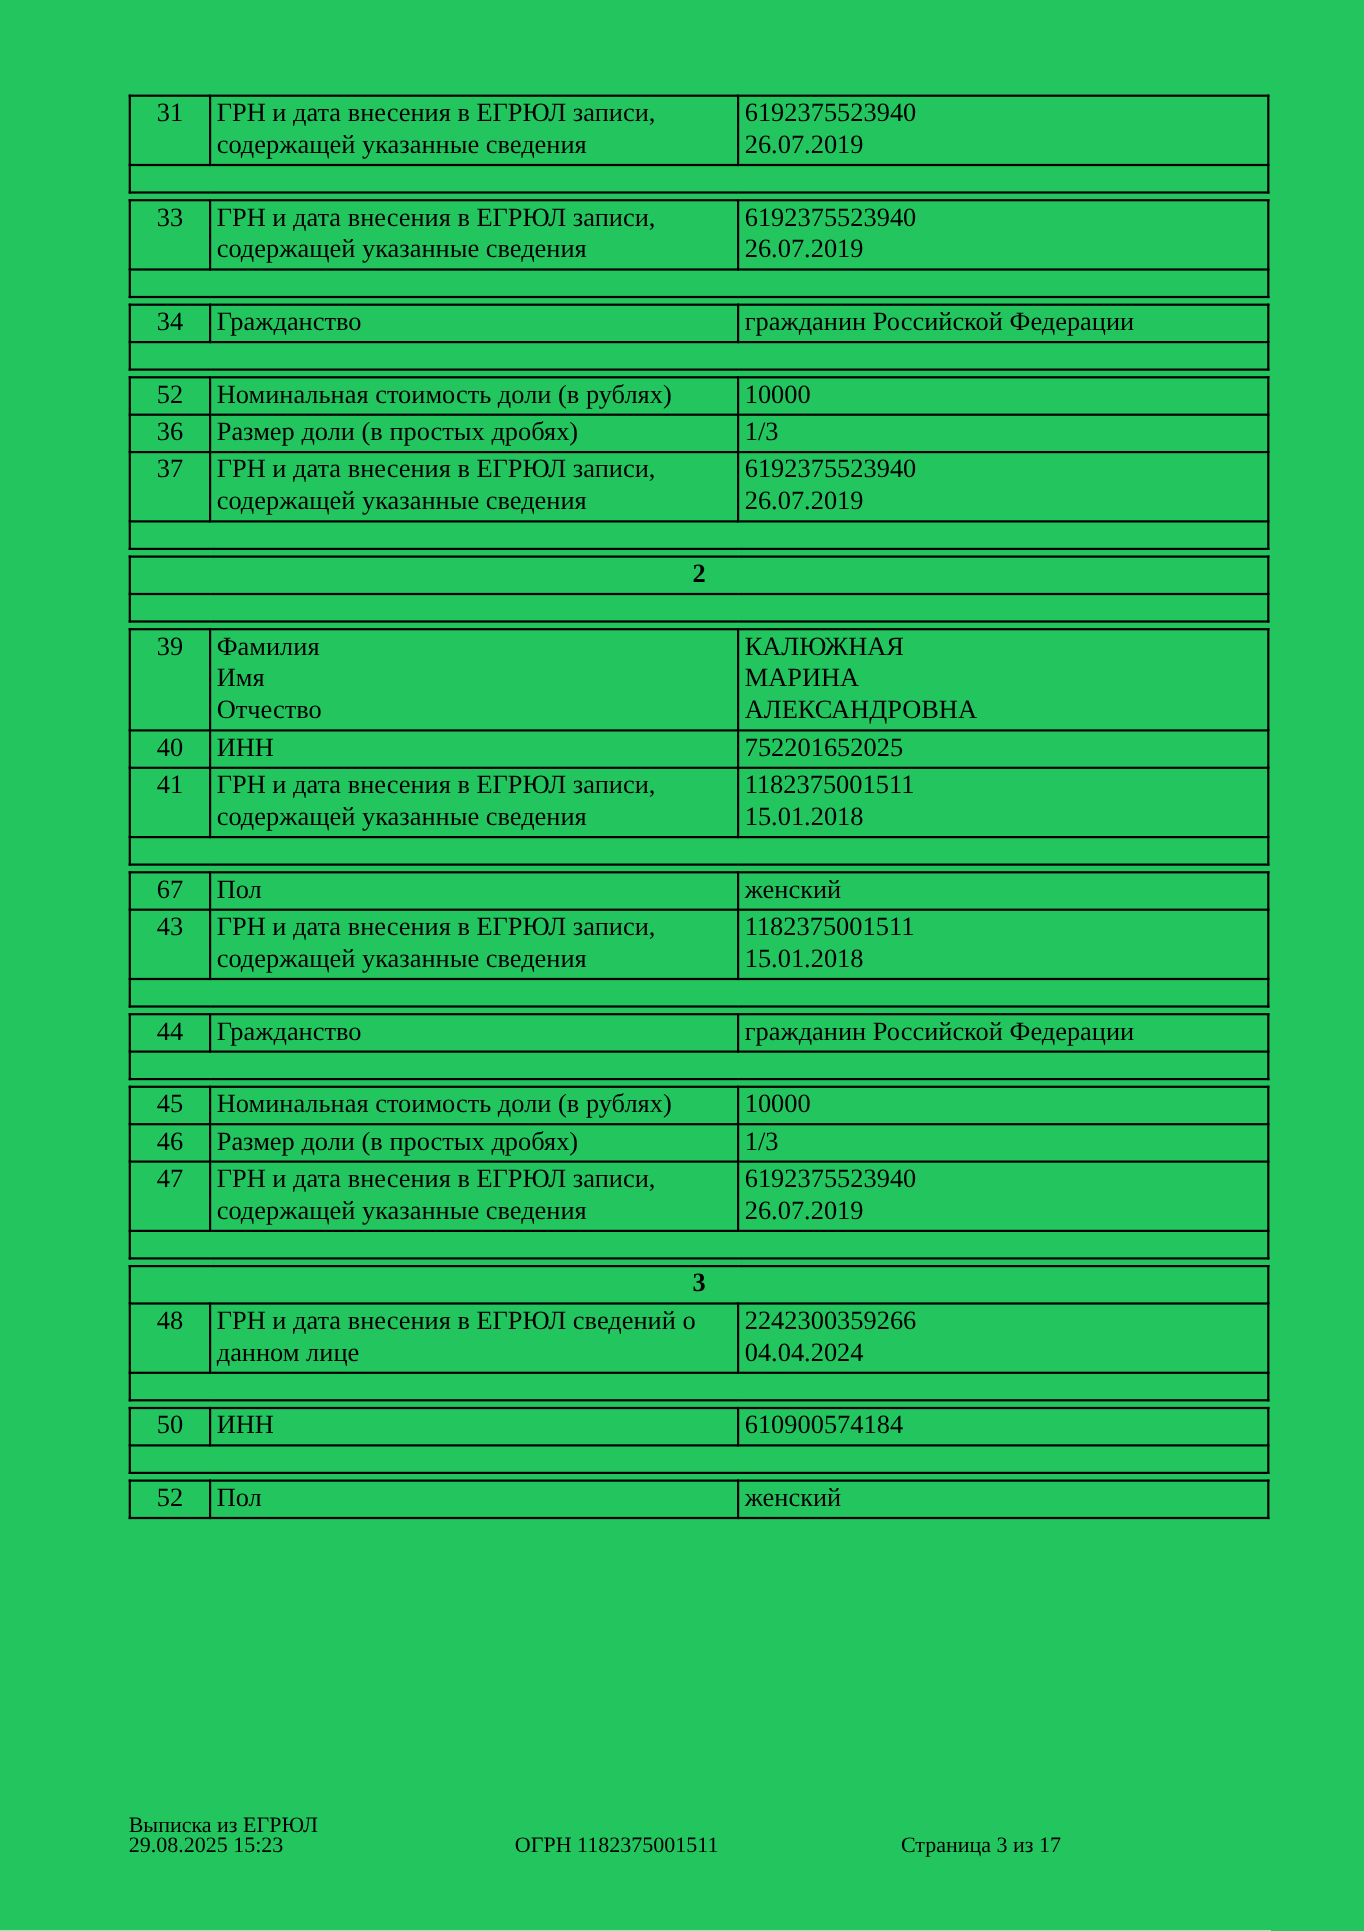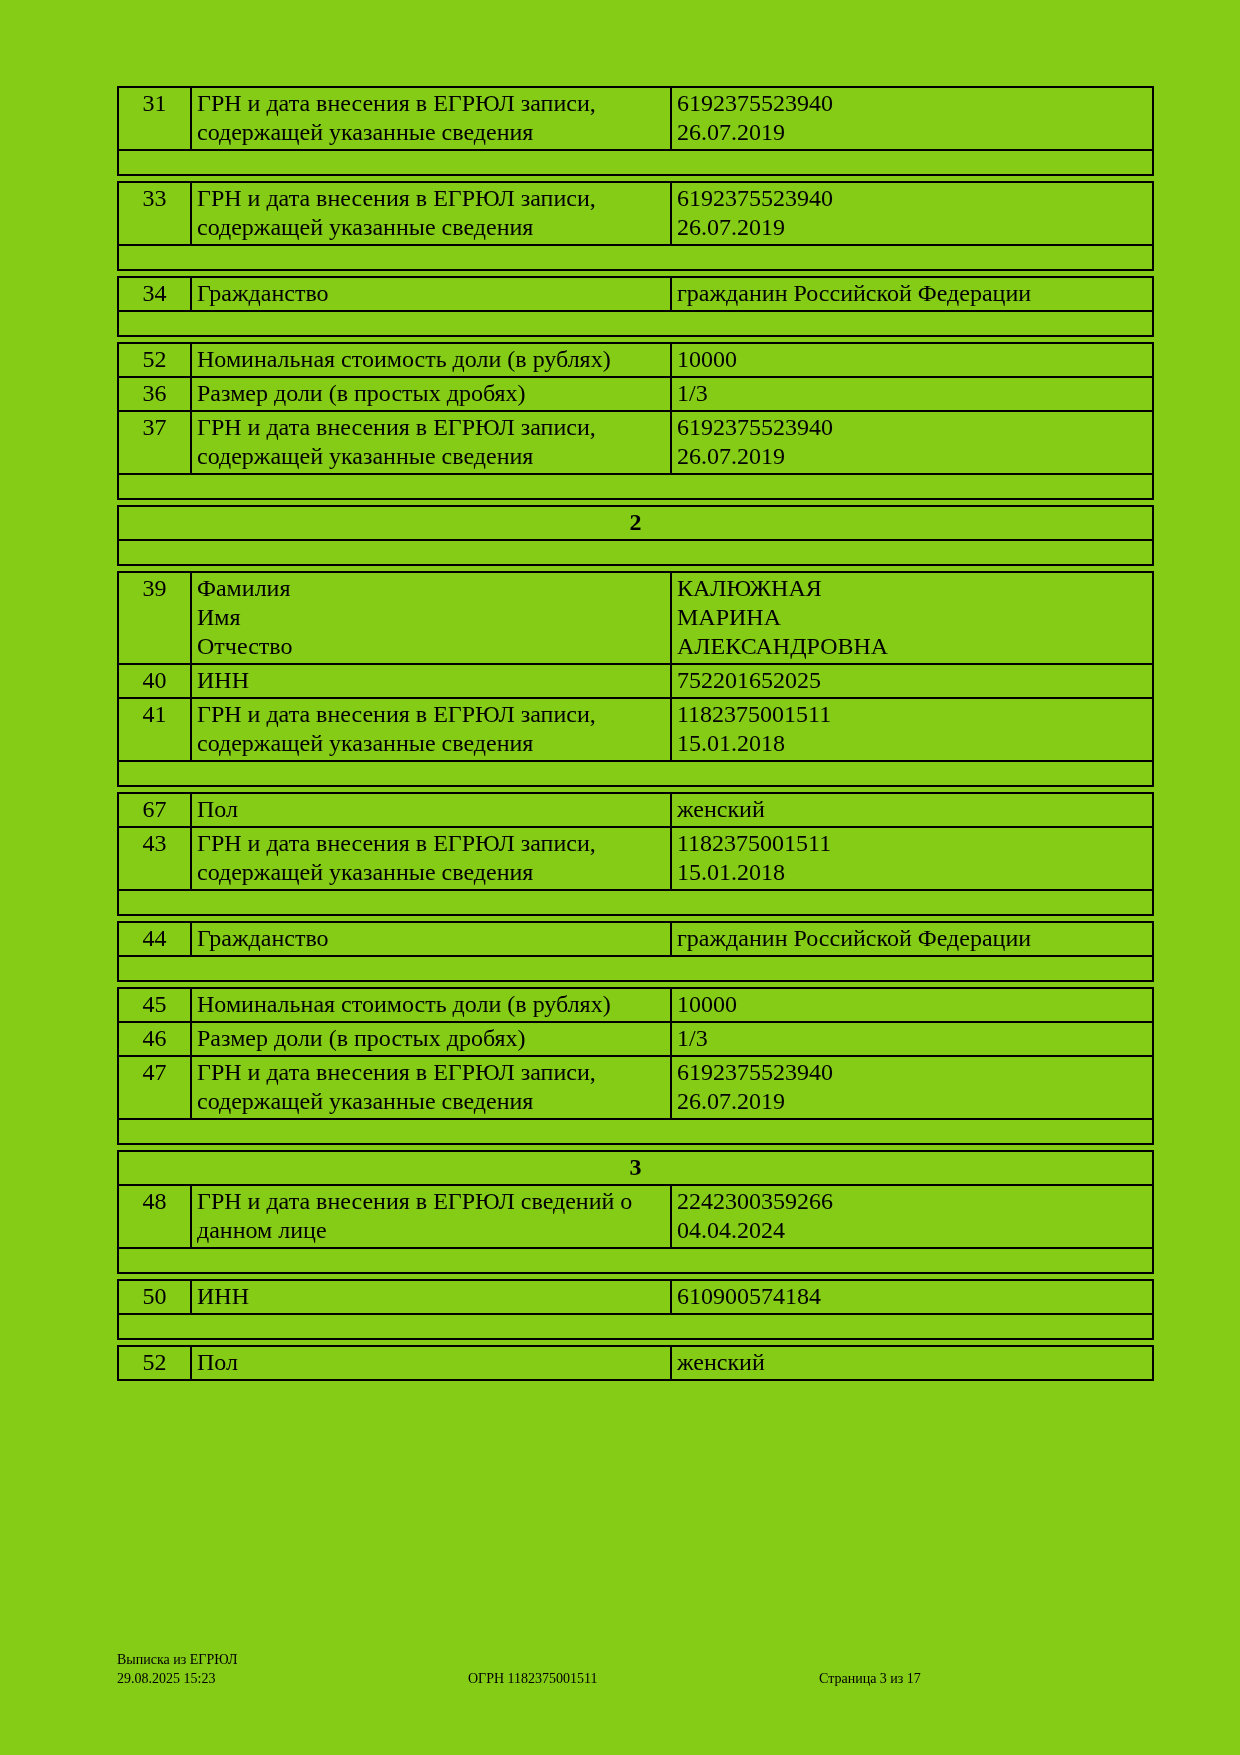--- a/index.html
+++ b/index.html
@@ -4,21 +4,21 @@
 <style>
   html, body {
     margin: 0;
     padding: 0;
     background: #ffffff;
   }
   .page {
     position: relative;
     width: 1240px;
     height: 1755px;
-    background: #84cc16;
+    background: #22c55e;
     font-family: "Liberation Serif", "DejaVu Serif", serif;
     color: #000000;
     overflow: hidden;
   }
   .content {
     position: absolute;
     left: 117px;
     top: 86px;
     width: 1035px;
   }
@@ -53,21 +53,21 @@
     height: 23px;
     padding: 0;
   }
   .footer {
     position: absolute;
     left: 117px;
     top: 1650px;
     width: 1053px;
     display: flex;
     align-items: flex-end;
-    font-size: 14px;
+    font-size: 20px;
     line-height: 19px;
   }
   .f-left { flex: 1; text-align: left; }
   .f-center { flex: 1; }
   .f-right { flex: 1; text-align: left; }
 </style>
 </head>
 <body>
 
 <div class="page">

